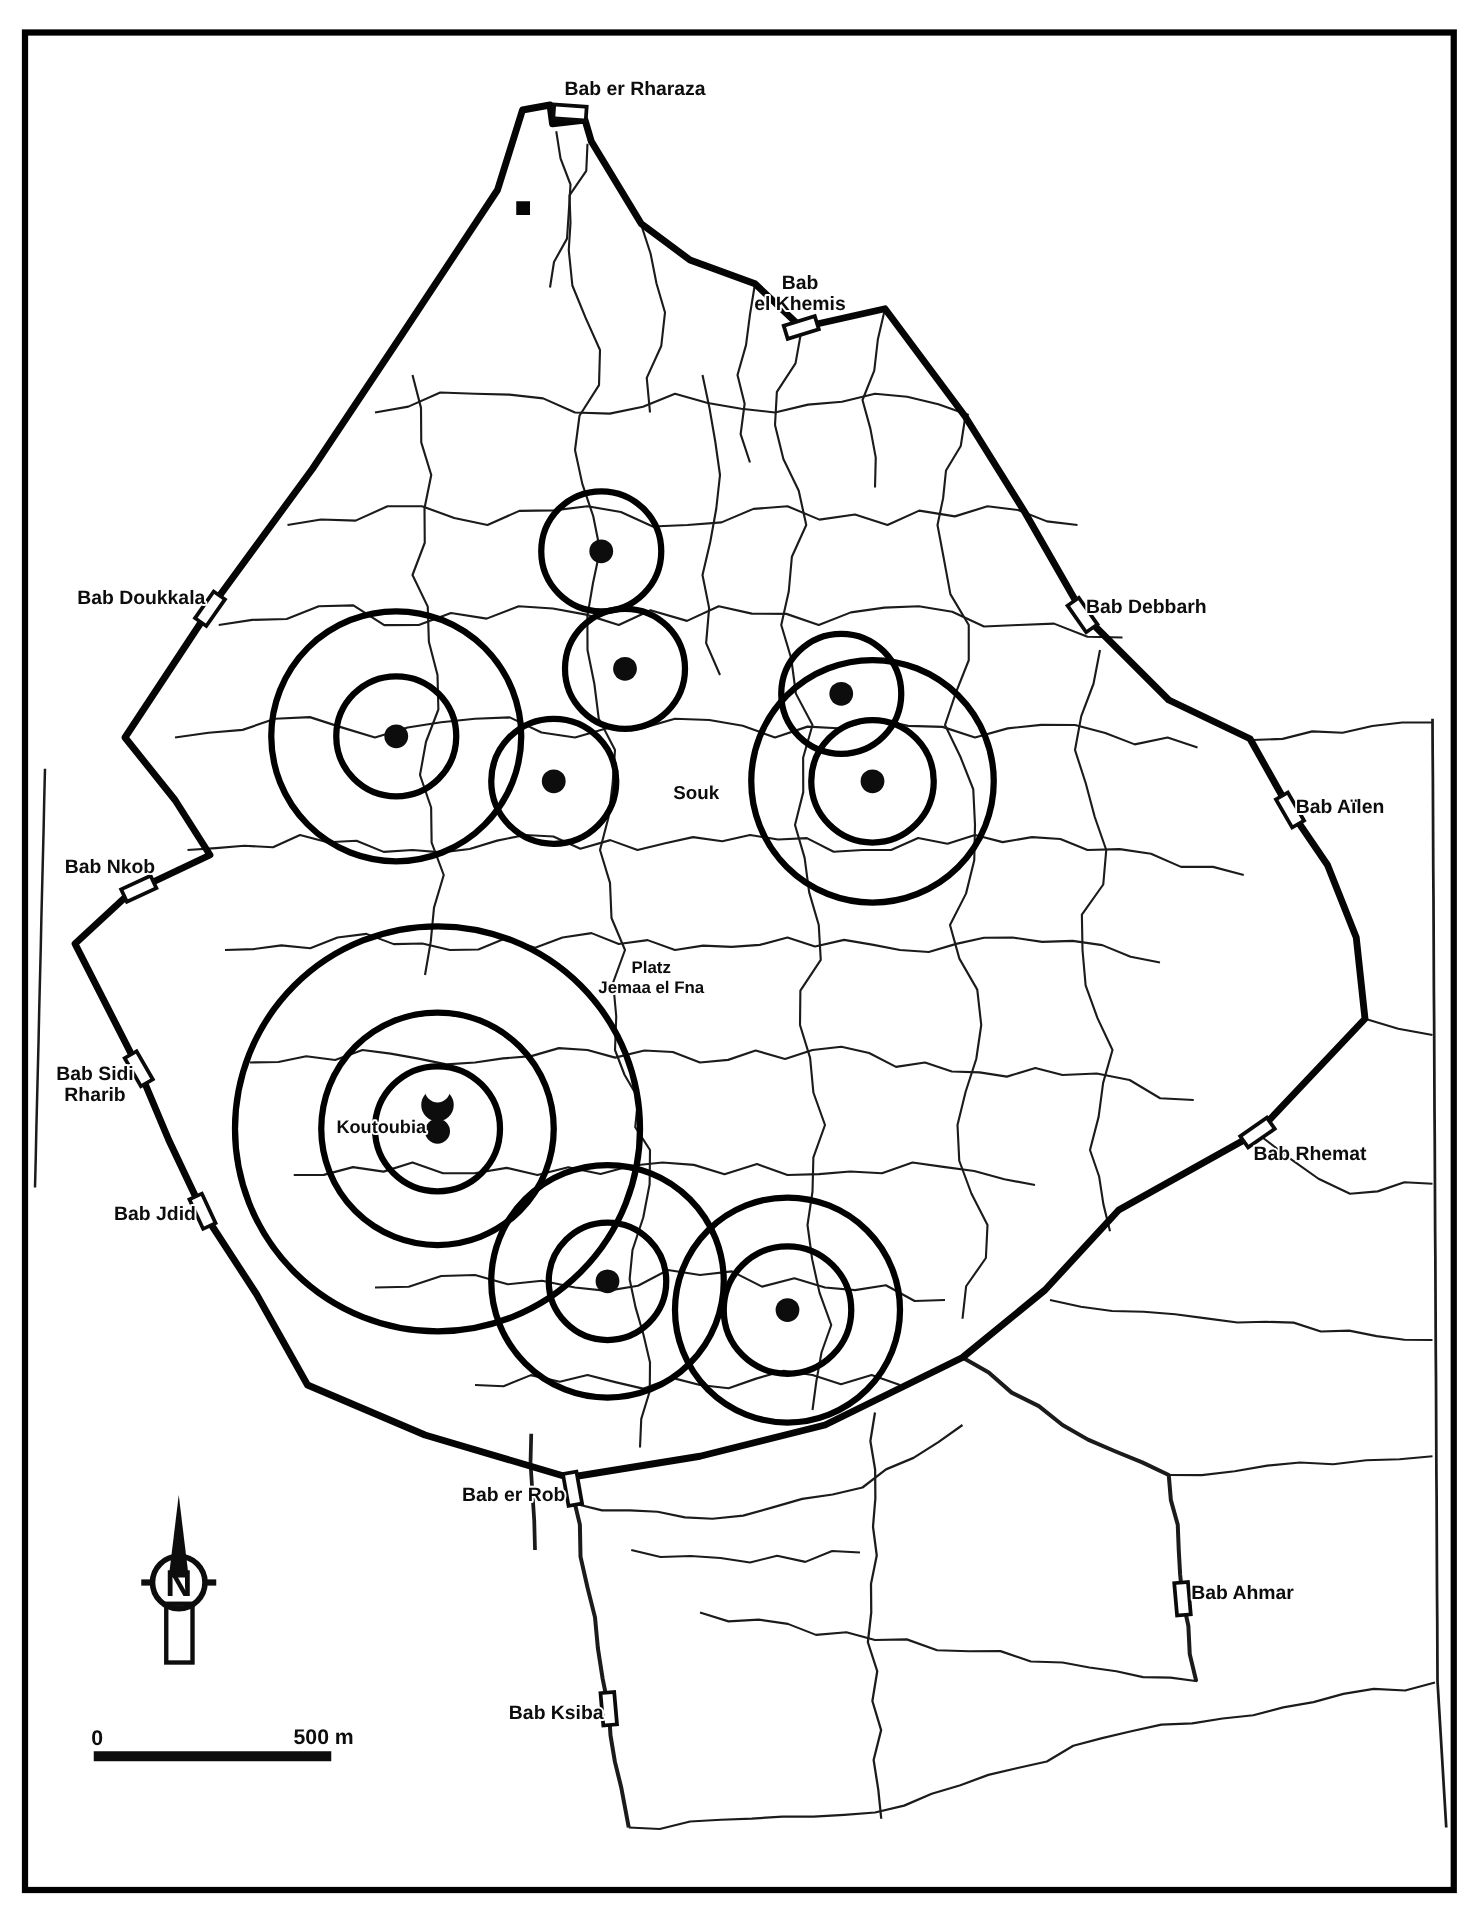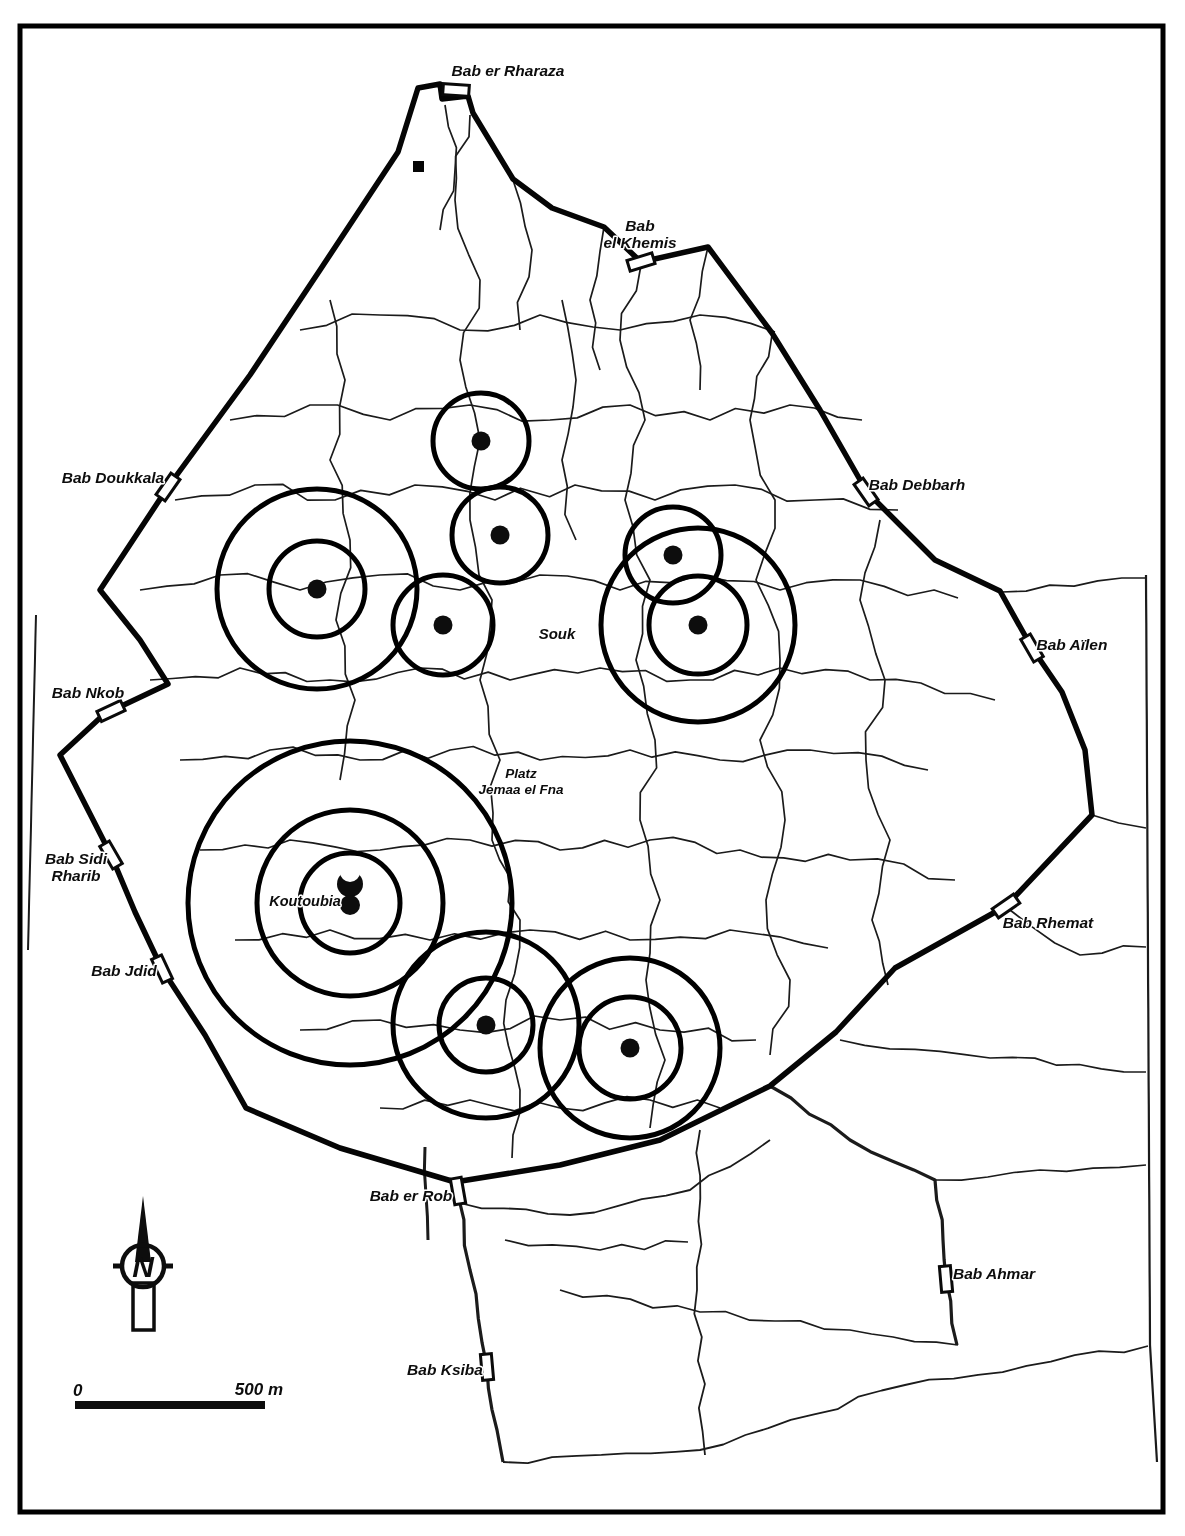--- a/index.html
+++ b/index.html
@@ -1,17 +1,17 @@
 <!DOCTYPE html>
 <html><head>
 <meta charset="utf-8">
 <style>
   html,body{margin:0;padding:0;background:#ffffff;}
   .page{position:relative;width:1185px;height:1536px;background:#ffffff;overflow:hidden;
-        font-family:"Liberation Sans",sans-serif;font-style:italic;}
+        font-family:"Liberation Sans",sans-serif;}
   svg{position:absolute;left:0;top:0;}
   text{font-family:"Liberation Sans",sans-serif;font-weight:bold;fill:#0d0d0d;
        paint-order:stroke;stroke:#ffffff;stroke-width:3px;stroke-linejoin:round;}
   .nletter{font-size:30px;stroke-width:0;}
   .scalelbl{font-size:17px;}
 </style>
 </head>
 <body>
 
 <div class="page">

